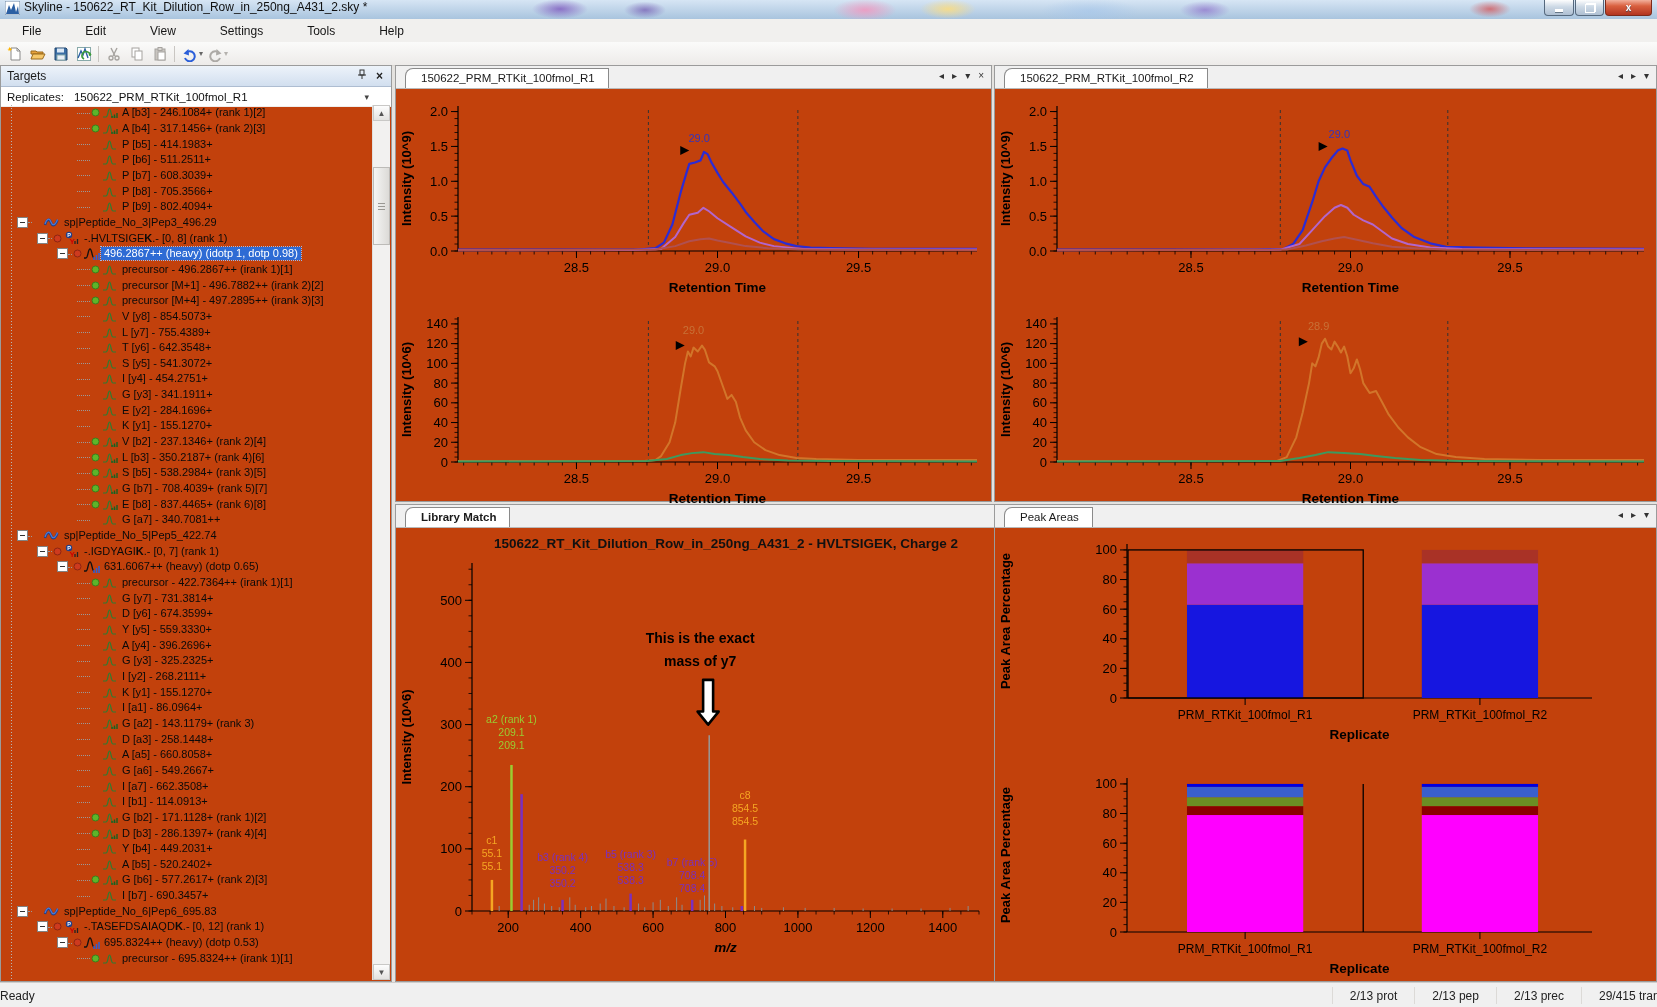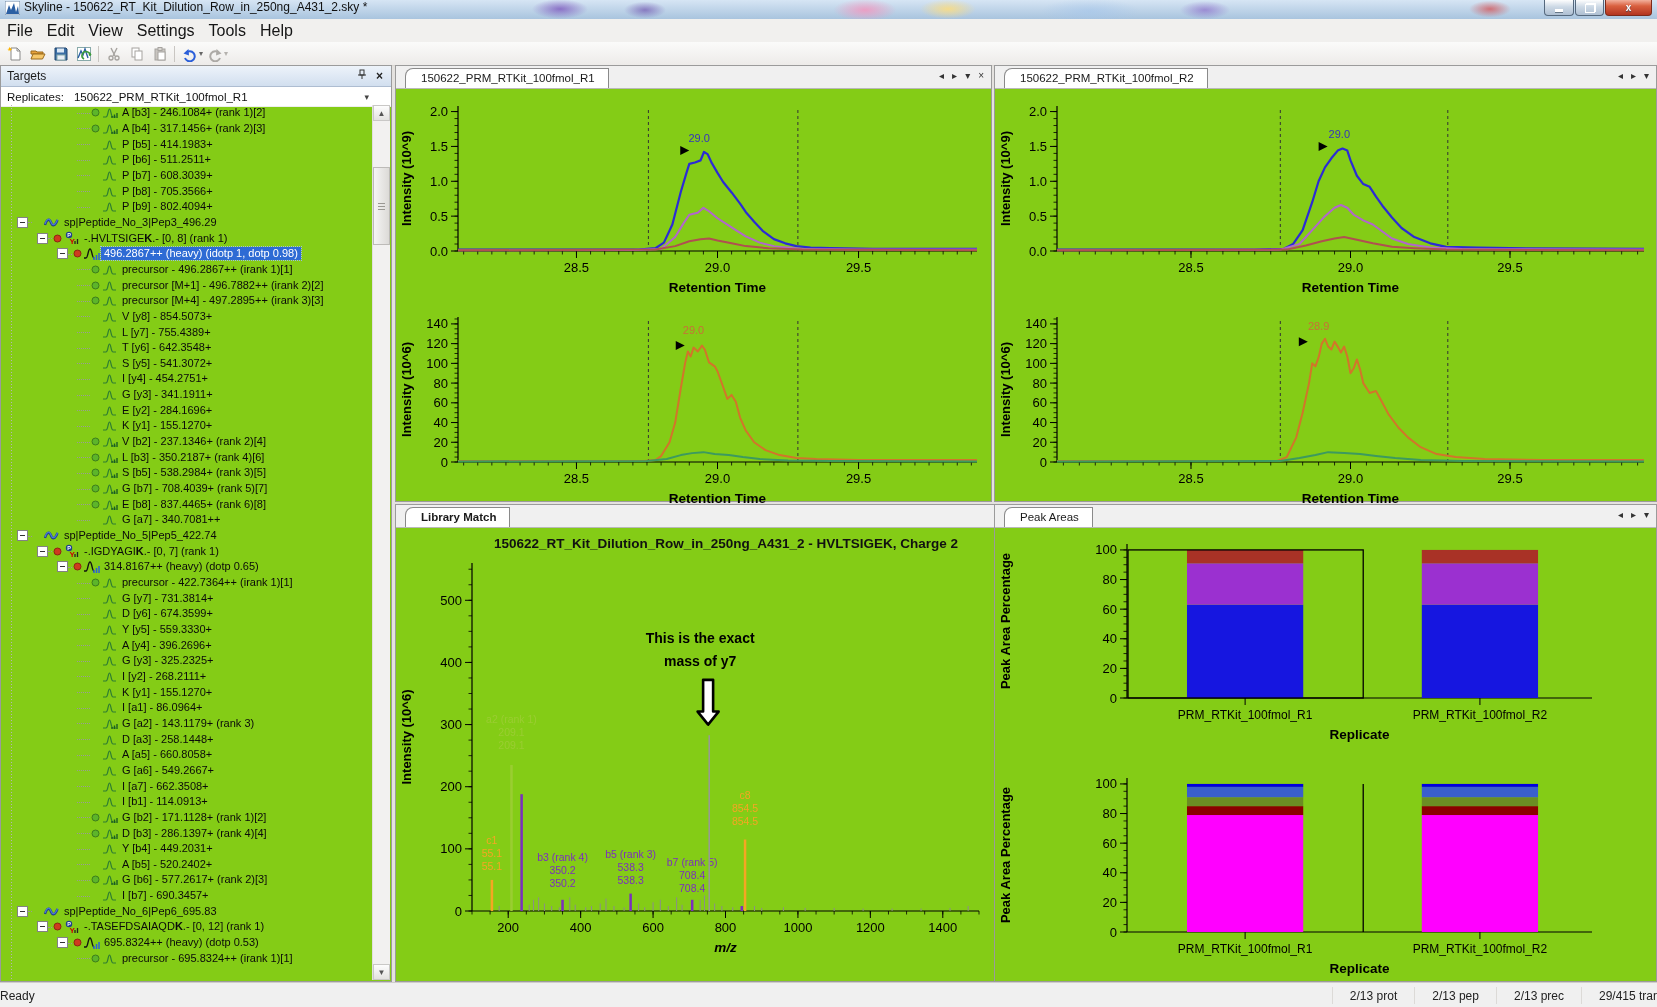--- a/index.html
+++ b/index.html
@@ -23,28 +23,28 @@
   .winbtns{position:absolute;right:5px;top:0;display:flex}
   .winbtn{height:15px;border:1px solid #55687d;border-top:none;display:flex;align-items:center;justify-content:center;
     border-radius:0 0 4px 4px;background:linear-gradient(#fdfdfd,#cdd9e6 45%,#aebfd2);margin-left:1px;
     color:#fff;font-size:10px;font-weight:bold;text-shadow:0 1px 1px #445}
   .winbtn.min{width:28px}.winbtn.max{width:27px}
   .winbtn.close{width:45px;background:linear-gradient(#f2b09c,#d9603f 40%,#b23420);border-color:#7c2a1a}
   .glyph-min{width:8px;height:3px;background:#fff;box-shadow:0 1px 0 #678;margin-top:5px}
   .glyph-max{width:8px;height:7px;border:1px solid #fff;box-shadow:1px -1px 0 #fff;margin:2px 0 0 0;background:transparent}
   
   .menubar{position:absolute;left:0;top:19px;right:0;height:23px;background:#F1F0EE;display:flex;align-items:center;border-bottom:1px solid #E3E1DE}
-  .menu-item{padding:4px 7px;font-size:16px;color:#151515;cursor:default}
+  .menu-item{padding:4px 22px;font-size:12px;color:#151515;cursor:default}
   .toolbar{position:absolute;left:0;top:42px;right:0;height:23px;background:linear-gradient(#FBFBFA,#EDEBE9);display:flex;align-items:center;padding-left:3px;border-bottom:1px solid #D9D6D2}
   .tbtn{width:23px;height:21px;display:flex;align-items:center;justify-content:center}
   .tsep{width:1px;height:16px;background:#C9C6C2;margin:0 3px}
   .caret{font-size:8px;color:#666;margin-left:-2px}
   .caret.dis{color:#b5b2ae}
   
-  .panel{position:absolute;background:#84cc16;border:1px solid #9B9B9B;box-sizing:border-box}
+  .panel{position:absolute;background:#c2410c;border:1px solid #9B9B9B;box-sizing:border-box}
   .tabstrip{height:22px;background:#F0F0F0;border-bottom:1px solid #B9B9B9;position:relative}
   .tab{position:absolute;left:9px;top:2px;height:20px;background:#fff;border:1px solid #8a8a8a;border-bottom:none;
        border-top-left-radius:8px;padding:3px 13px 0 15px;font-size:11.5px;color:#1a1a1a;box-sizing:border-box;white-space:nowrap}
   .navbtns{position:absolute;right:7px;top:4px;display:flex;gap:8px;color:#333;font-size:10px;line-height:12px}
   .navbtns span{cursor:default}
   
   #targets-header{height:20px;background:linear-gradient(#EDF3FA,#D2DFEF);border-bottom:1px solid #AEBDD1;
     display:flex;align-items:center;font-size:12px;color:#1b1b1b;padding-left:6px}
   #targets-header .hbtns{margin-left:auto;display:flex;align-items:center;gap:9px;padding-right:8px;color:#222}
   #replicates-row{height:19px;display:flex;align-items:center;font-size:11.5px;background:#fff;border-bottom:1px solid #EEE}
@@ -601,21 +601,21 @@
           <svg width="9" height="9">
             <circle cx="4.5" cy="4.5" r="3.5" fill="#CE3A1E" stroke="#8d2512"></circle>
           </svg>
         </span>
         <span class="ticon">
           <svg width="16" height="14">
             <path d="M0,11 h2 c2,0 2,-9 4,-9 c2,0 2,9 4,9" fill="none" stroke="#111" stroke-width="1.3"></path>
             <path d="M10,13 v-3 M12.5,13 v-5 M15,13 v-7" stroke="#2B5FD9" stroke-width="1.5"></path>
           </svg>
         </span>
-        <span class="ttext">314.8167++ (heavy) (dotp 0.65)</span>
+        <span class="ttext">631.6067++ (heavy) (dotp 0.65)</span>
       </div>
       <div class="trow">
         <span class="ind" style="width:76px"></span>
         <span class="conn" style="width:13px"></span>
         <span class="dslot">
           <svg width="9" height="9">
             <circle cx="4.5" cy="4.5" r="3.5" fill="#5DB52A" stroke="#3d7d1c"></circle>
           </svg>
         </span>
         <span class="ticon">

